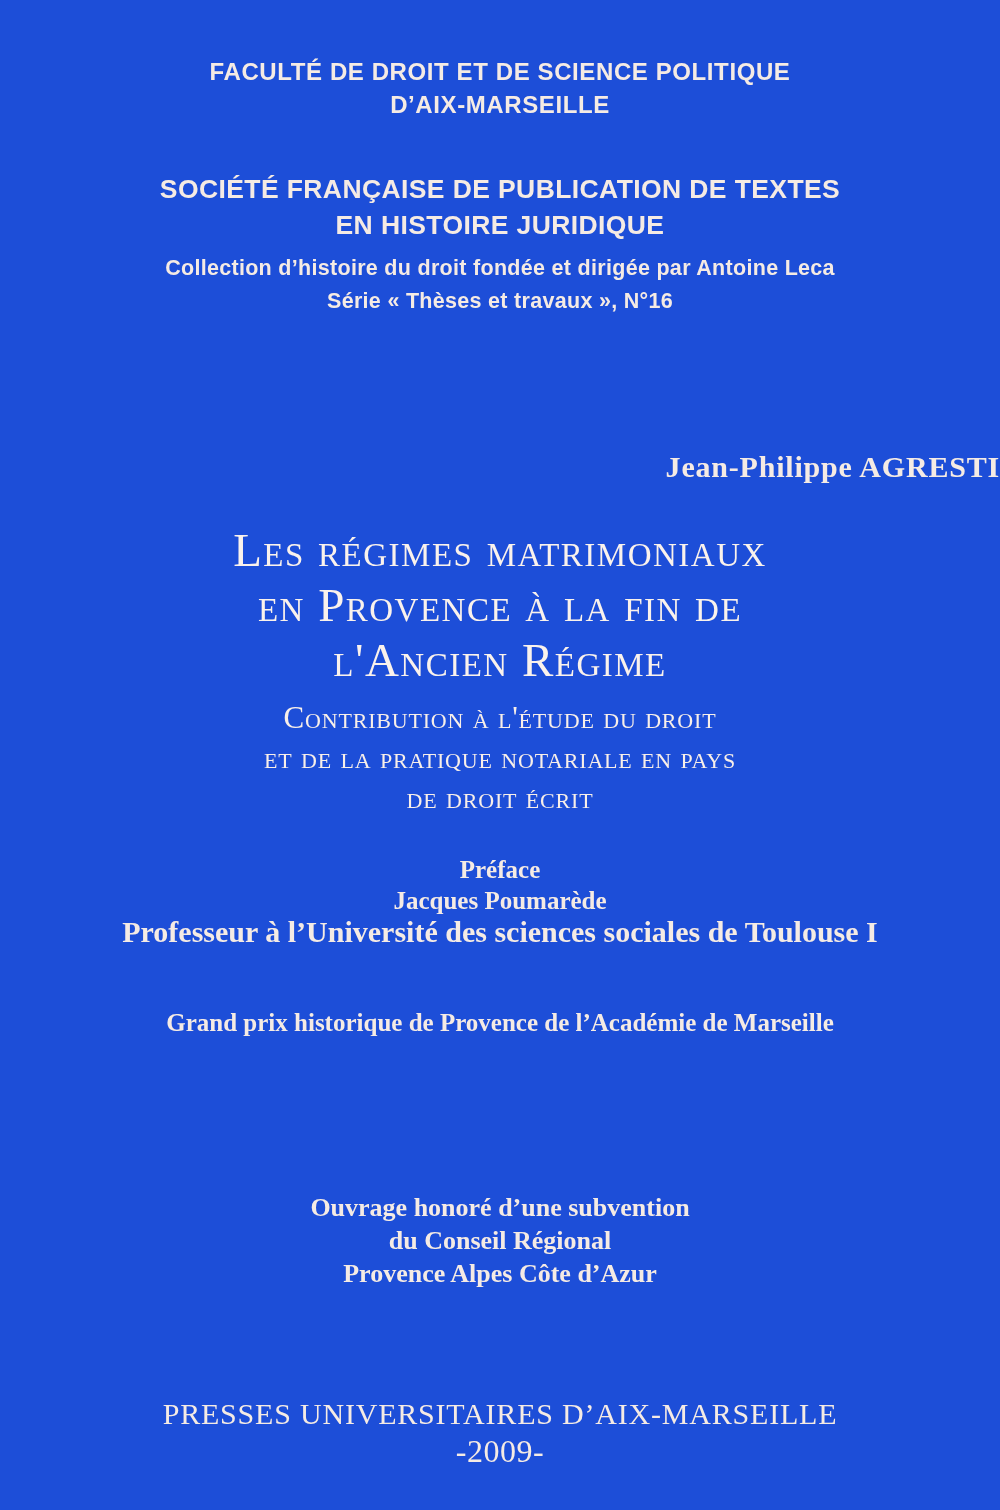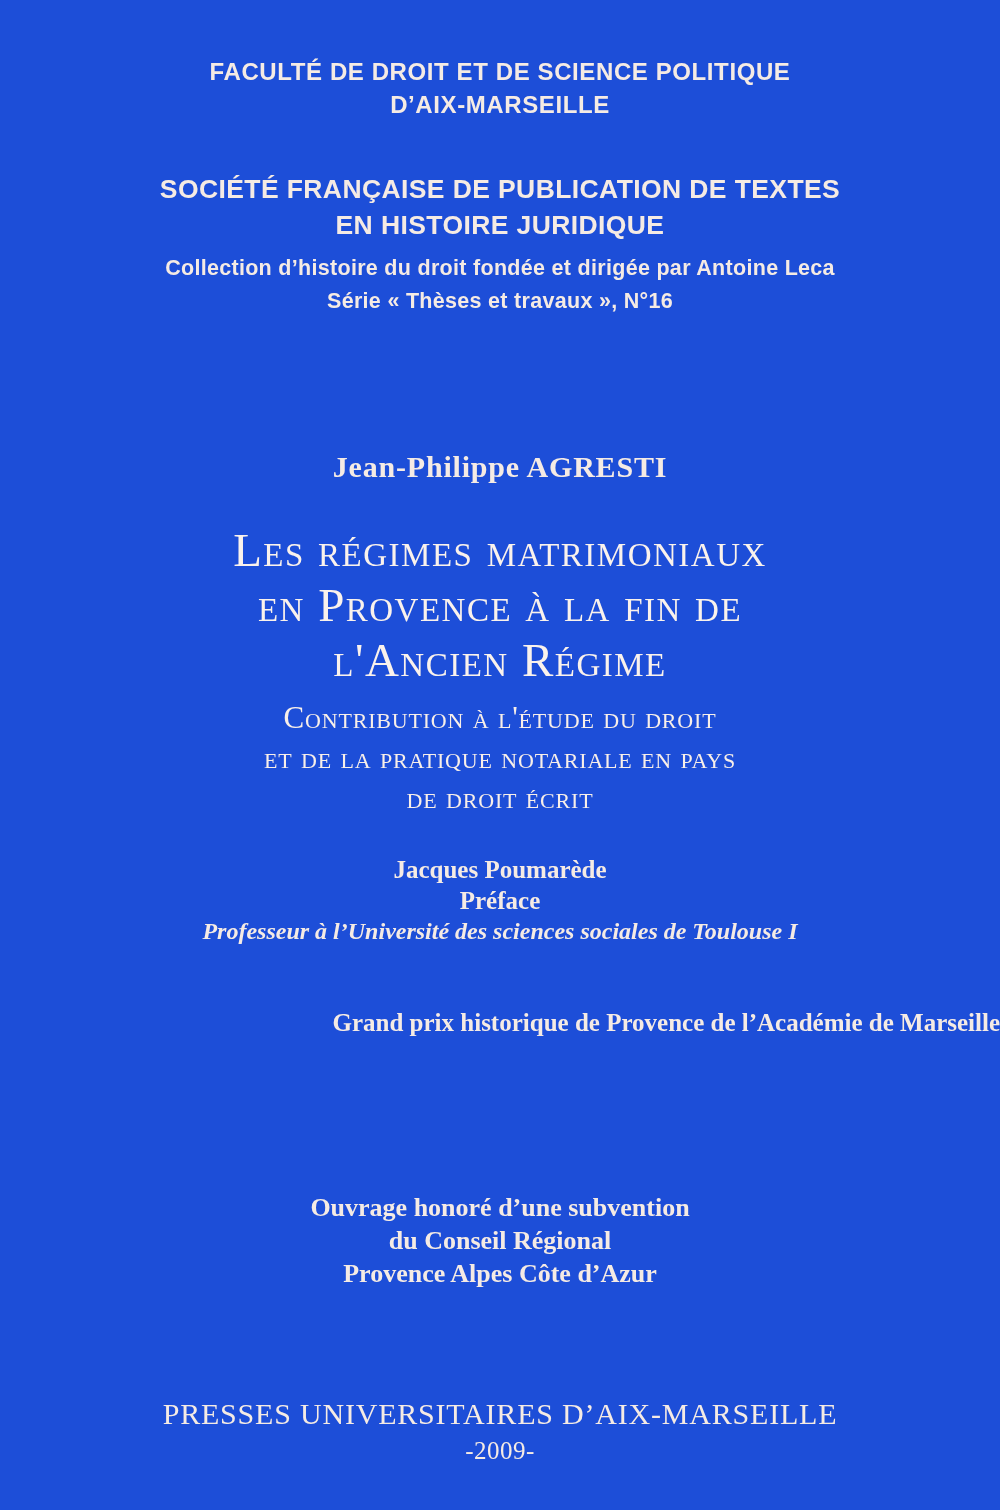--- a/index.html
+++ b/index.html
@@ -47,20 +47,21 @@
     font-weight: 600;
     font-size: 21.5px;
     line-height: 33px;
     letter-spacing: 0.3px;
   }
   .author {
     top: 450px;
     font-weight: bold;
     font-size: 30px;
     letter-spacing: 0.8px;
+    text-align: right;
   }
   .title {
     top: 523px;
     font-size: 47px;
     line-height: 55px;
     font-variant: small-caps;
     letter-spacing: 1.5px;
     color: #FAF2EC;
   }
   .subtitle {
@@ -71,44 +72,42 @@
     letter-spacing: 0.8px;
     color: #F8EFE9;
   }
   .preface {
     top: 854px;
     font-size: 25px;
     line-height: 31px;
     font-weight: bold;
   }
   .preface .role {
-    font-style: italic;
-    font-size: 24px;
+    font-size: 30px;
   }
   .awards {
     top: 1006px;
     font-size: 25px;
     line-height: 33px;
     font-weight: bold;
-    text-align: right;
   }
   .funding {
     top: 1191px;
     font-size: 26px;
     line-height: 33px;
     font-weight: bold;
   }
   .publisher {
     top: 1396px;
     font-size: 30px;
     line-height: 36px;
     letter-spacing: 0.8px;
   }
   .publisher .year {
-    font-size: 25px;
+    font-size: 32px;
     line-height: 30px;
     margin-top: 4px;
     letter-spacing: 0.5px;
   }
 </style>
 </head>
 <body>
 
 <div class="cover">
 
@@ -135,22 +134,22 @@
     <div>de droit écrit</div>
   </div>
 
   <div class="block title">
     <div>Les régimes matrimoniaux</div>
     <div>en Provence à la fin de</div>
     <div>l'Ancien Régime</div>
   </div>
 
   <div class="block preface">
+    <div>Préface</div>
     <div>Jacques Poumarède</div>
-    <div>Préface</div>
     <div class="role">Professeur à l’Université des sciences sociales de Toulouse I</div>
   </div>
 
   <div class="block awards">
     <div>Grand prix historique de Provence de l’Académie de Marseille</div>
   </div>
 
   <div class="block funding">
     <div>Ouvrage honoré d’une subvention</div>
     <div>du Conseil Régional</div>

